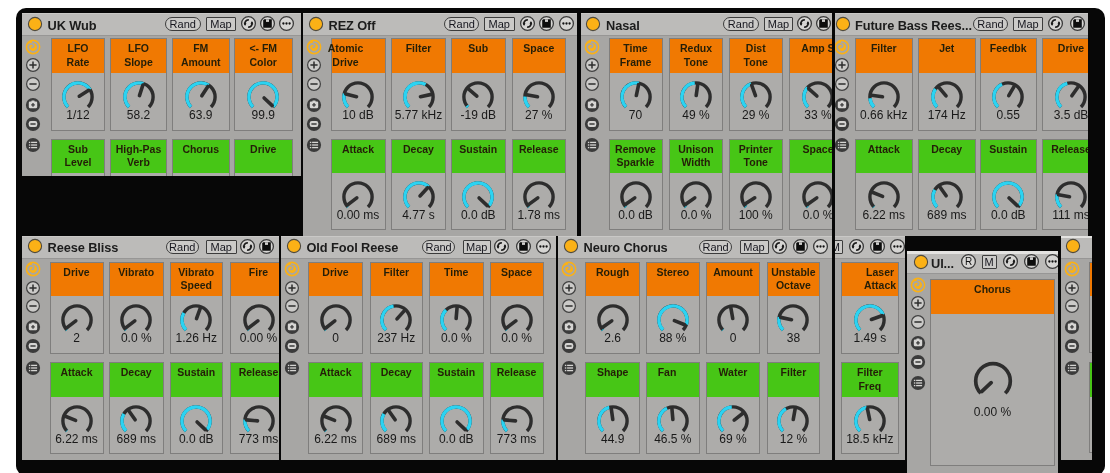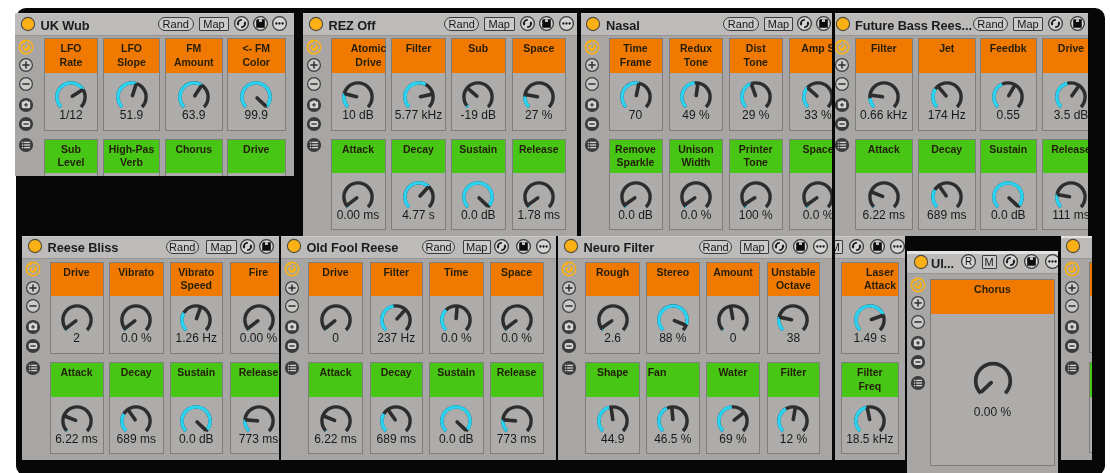--- a/index.html
+++ b/index.html
@@ -8,21 +8,21 @@
 .hdr{position:absolute;left:0;top:0;right:0;height:23px;background:#bcbbb9;border-top:1px solid #c9c8c6;border-bottom:1px solid #979695}
 .title{position:absolute;top:4.5px;font-size:12.8px;font-weight:bold;color:#1c1c1c;letter-spacing:-0.1px;white-space:nowrap}
 .pill{position:absolute;height:14px;border:1.2px solid #3c3c3c;border-radius:7.5px;background:#cbcac8;font-size:11px;color:#16161e;text-align:center;line-height:12px}
 .mapb{position:absolute;height:14px;border:1.2px solid #3c3c3c;border-radius:1px;background:#cbcac8;font-size:11px;color:#16161e;text-align:center;line-height:12px}
 .tile{position:absolute;background:#adacaa;border:1px solid #7f7e7d}
 .lbl{position:absolute;left:0;right:0;top:0;text-align:center;font-size:10.5px;font-weight:bold;color:#241e08;line-height:13.6px;padding-top:3px}
 .val{position:absolute;font-size:12px;color:#191919;text-align:center;white-space:nowrap}
 </style></head><body>
 <div class="abs" style="left:16px;top:8px;width:1089px;height:467px;background:#070707;border-radius:10px 10px 9px 9px"></div>
 
-<div class="panel" style="left:15px;top:13px;width:279.0px;height:163px">
+<div class="panel" style="left:22px;top:13px;width:279.0px;height:163px">
     <div class="hdr"></div>
     <svg style="position:absolute;left:4.5px;top:2.5px" width="16" height="16" viewBox="-8 -8 16 16">
       <circle r="6.6" fill="#fbb116" stroke="#4e4a40" stroke-width="1.1"></circle>
     </svg>
     <div class="title" style="left:25.5px">UK Wub</div>
     <div class="pill" style="left:142.5px;top:4.0px;width:36.5px">Rand</div>
     <div class="mapb" style="left:184.0px;top:4.0px;width:30.0px">Map</div>
     <svg style="position:absolute;left:218.1px;top:2.0px" width="17" height="17" viewBox="-8.5 -8.5 17 17">
       <circle r="6.9" fill="#d6d5d3" stroke="#3a3a3a" stroke-width="1.3"></circle>
       <path d="M -3.55 0.63 A 3.6 3.6 0 0 1 -0.31 -3.59" stroke="#1b1b1b" stroke-width="1.8" fill="none" stroke-linecap="round"></path>
@@ -85,21 +85,21 @@
     </svg>
     <div class="val" style="left:19.0px;top:94.5px;width:74.0px">1/12</div>
     <div class="tile" style="left:88.0px;top:25.0px;width:57.0px;height:92.5px"></div>
     <div class="abs" style="left:89.0px;top:26.0px;width:55.0px;height:33.5px;background:#f07902"></div>
     <div class="lbl" style="left:89.0px;top:26.0px;width:55.0px">LFO<br>Slope</div>
     <svg style="position:absolute;left:95.5px;top:62.5px" width="42" height="42" viewBox="-21.0 -21.0 42 42">
       <path d="M -9.97 9.97 A 14.1 14.1 0 1 1 9.97 9.97" stroke="#2d2d2d" stroke-width="3.4" fill="none" stroke-linecap="butt"></path>
       <path d="M -9.97 9.97 A 14.1 14.1 0 0 1 4.36 -13.41" stroke="#2bd3f2" stroke-width="3.4" fill="none" stroke-linecap="butt"></path>
       <line x1="0.46" y1="-1.43" x2="3.89" y2="-11.98" stroke="#2d2d2d" stroke-width="3.6" stroke-linecap="round"></line>
     </svg>
-    <div class="val" style="left:78.0px;top:94.5px;width:77.0px">51.9</div>
+    <div class="val" style="left:78.0px;top:94.5px;width:77.0px">58.2</div>
     <div class="tile" style="left:150.0px;top:25.0px;width:57.5px;height:92.5px"></div>
     <div class="abs" style="left:151.0px;top:26.0px;width:55.5px;height:33.5px;background:#f07902"></div>
     <div class="lbl" style="left:151.0px;top:26.0px;width:55.5px">FM<br>Amount</div>
     <svg style="position:absolute;left:157.8px;top:62.5px" width="42" height="42" viewBox="-21.0 -21.0 42 42">
       <path d="M -9.97 9.97 A 14.1 14.1 0 1 1 9.97 9.97" stroke="#2d2d2d" stroke-width="3.4" fill="none" stroke-linecap="butt"></path>
       <path d="M -9.97 9.97 A 14.1 14.1 0 0 1 7.68 -11.83" stroke="#2bd3f2" stroke-width="3.4" fill="none" stroke-linecap="butt"></path>
       <line x1="0.82" y1="-1.26" x2="6.86" y2="-10.57" stroke="#2d2d2d" stroke-width="3.6" stroke-linecap="round"></line>
     </svg>
     <div class="val" style="left:140.0px;top:94.5px;width:77.5px">63.9</div>
     <div class="tile" style="left:212.0px;top:25.0px;width:58.5px;height:92.5px"></div>
@@ -203,21 +203,21 @@
       <circle r="7.1" fill="#3b3b3b"></circle>
       <rect x="-4.1" y="-3.25" width="1.4" height="1.3" fill="#d6d5d3"></rect>
       <rect x="-1.9" y="-3.25" width="6.0" height="1.3" fill="#d6d5d3"></rect>
       <rect x="-4.1" y="-0.65" width="1.4" height="1.3" fill="#d6d5d3"></rect>
       <rect x="-1.9" y="-0.65" width="6.0" height="1.3" fill="#d6d5d3"></rect>
       <rect x="-4.1" y="1.95" width="1.4" height="1.3" fill="#d6d5d3"></rect>
       <rect x="-1.9" y="1.95" width="6.0" height="1.3" fill="#d6d5d3"></rect>
     </svg>
     <div class="tile" style="left:27.5px;top:25.0px;width:55.0px;height:92.5px"></div>
     <div class="abs" style="left:28.5px;top:26.0px;width:53.0px;height:33.5px;background:#f07902"></div>
-    <div class="lbl" style="left:39px;top:26.0px;width:53.0px">Atomic<br>Drive</div>
+    <div class="lbl" style="left:16px;top:26.0px;width:53.0px">Atomic<br>Drive</div>
     <svg style="position:absolute;left:34.0px;top:62.5px" width="42" height="42" viewBox="-21.0 -21.0 42 42">
       <path d="M -9.97 9.97 A 14.1 14.1 0 1 1 9.97 9.97" stroke="#2d2d2d" stroke-width="3.4" fill="none" stroke-linecap="butt"></path>
       <path d="M -9.97 9.97 A 14.1 14.1 0 0 1 -13.68 -3.41" stroke="#2bd3f2" stroke-width="3.4" fill="none" stroke-linecap="butt"></path>
       <line x1="-1.46" y1="-0.36" x2="-12.23" y2="-3.05" stroke="#2d2d2d" stroke-width="3.6" stroke-linecap="round"></line>
     </svg>
     <div class="val" style="left:17.5px;top:94.5px;width:75.0px">10 dB</div>
     <div class="tile" style="left:88.0px;top:25.0px;width:55.0px;height:92.5px"></div>
     <div class="abs" style="left:89.0px;top:26.0px;width:53.0px;height:33.5px;background:#f07902"></div>
     <div class="lbl" style="left:89.0px;top:26.0px;width:53.0px">Filter</div>
     <svg style="position:absolute;left:94.5px;top:62.5px" width="42" height="42" viewBox="-21.0 -21.0 42 42">
@@ -793,21 +793,21 @@
       <path d="M -9.97 9.97 A 14.1 14.1 0 0 1 -14.05 -1.23" stroke="#2bd3f2" stroke-width="3.4" fill="none" stroke-linecap="butt"></path>
       <line x1="-1.49" y1="-0.13" x2="-12.55" y2="-1.10" stroke="#2d2d2d" stroke-width="3.6" stroke-linecap="round"></line>
     </svg>
     <div class="val" style="left:198.5px;top:196.0px;width:74.0px">773 ms</div>
   </div>
 <div class="panel" style="left:558px;top:235.5px;width:274.0px;height:224px">
     <div class="hdr"></div>
     <svg style="position:absolute;left:4.5px;top:2.5px" width="16" height="16" viewBox="-8 -8 16 16">
       <circle r="6.6" fill="#fbb116" stroke="#4e4a40" stroke-width="1.1"></circle>
     </svg>
-    <div class="title" style="left:25.5px">Neuro Filter</div>
+    <div class="title" style="left:25.5px">Neuro Chorus</div>
     <div class="pill" style="left:140.9px;top:4.0px;width:33.4px">Rand</div>
     <div class="mapb" style="left:181.5px;top:4.0px;width:29.1px">Map</div>
     <svg style="position:absolute;left:212.6px;top:2.0px" width="17" height="17" viewBox="-8.5 -8.5 17 17">
       <circle r="6.9" fill="#d6d5d3" stroke="#3a3a3a" stroke-width="1.3"></circle>
       <path d="M -3.55 0.63 A 3.6 3.6 0 0 1 -0.31 -3.59" stroke="#1b1b1b" stroke-width="1.8" fill="none" stroke-linecap="round"></path>
       <path d="M 3.55 -0.63 A 3.6 3.6 0 0 1 0.31 3.59" stroke="#1b1b1b" stroke-width="1.8" fill="none" stroke-linecap="round"></path>
       <path d="M -4.95 -0.87 L -2.05 -0.17 L -3.45 2.53 Z" fill="#1b1b1b"></path>
       <path d="M 4.95 0.87 L 2.05 0.17 L 3.45 -2.53 Z" fill="#1b1b1b"></path>
     </svg>
     <svg style="position:absolute;left:233.6px;top:2.0px" width="17" height="17" viewBox="-8.5 -8.5 17 17">
@@ -895,21 +895,21 @@
     <div class="abs" style="left:28.2px;top:127.5px;width:52.9px;height:33.5px;background:#47c616"></div>
     <div class="lbl" style="left:28.2px;top:127.5px;width:52.9px">Shape</div>
     <svg style="position:absolute;left:33.6px;top:164.0px" width="42" height="42" viewBox="-21.0 -21.0 42 42">
       <path d="M -9.97 9.97 A 14.1 14.1 0 1 1 9.97 9.97" stroke="#2d2d2d" stroke-width="3.4" fill="none" stroke-linecap="butt"></path>
       <path d="M -9.97 9.97 A 14.1 14.1 0 0 1 -3.65 -13.62" stroke="#2bd3f2" stroke-width="3.4" fill="none" stroke-linecap="butt"></path>
       <line x1="-0.21" y1="-1.49" x2="-1.75" y2="-12.48" stroke="#2d2d2d" stroke-width="3.6" stroke-linecap="round"></line>
     </svg>
     <div class="val" style="left:17.2px;top:196.0px;width:74.9px">44.9</div>
     <div class="tile" style="left:87.9px;top:126.5px;width:53.9px;height:91.5px"></div>
     <div class="abs" style="left:88.9px;top:127.5px;width:51.9px;height:33.5px;background:#47c616"></div>
-    <div class="lbl" style="left:72px;top:127.5px;width:54px">Fan</div>
+    <div class="lbl" style="left:82px;top:127.5px;width:54px">Fan</div>
     <svg style="position:absolute;left:93.9px;top:164.0px" width="42" height="42" viewBox="-21.0 -21.0 42 42">
       <path d="M -9.97 9.97 A 14.1 14.1 0 1 1 9.97 9.97" stroke="#2d2d2d" stroke-width="3.4" fill="none" stroke-linecap="butt"></path>
       <path d="M -9.97 9.97 A 14.1 14.1 0 0 1 -5.96 -12.78" stroke="#2bd3f2" stroke-width="3.4" fill="none" stroke-linecap="butt"></path>
       <line x1="-0.13" y1="-1.49" x2="-1.10" y2="-12.55" stroke="#2d2d2d" stroke-width="3.6" stroke-linecap="round"></line>
     </svg>
     <div class="val" style="left:77.9px;top:196.0px;width:73.9px">46.5 %</div>
     <div class="tile" style="left:148.0px;top:126.5px;width:54.0px;height:91.5px"></div>
     <div class="abs" style="left:149.0px;top:127.5px;width:52.0px;height:33.5px;background:#47c616"></div>
     <div class="lbl" style="left:149.0px;top:127.5px;width:52.0px">Water</div>
     <svg style="position:absolute;left:154.0px;top:164.0px" width="42" height="42" viewBox="-21.0 -21.0 42 42">

